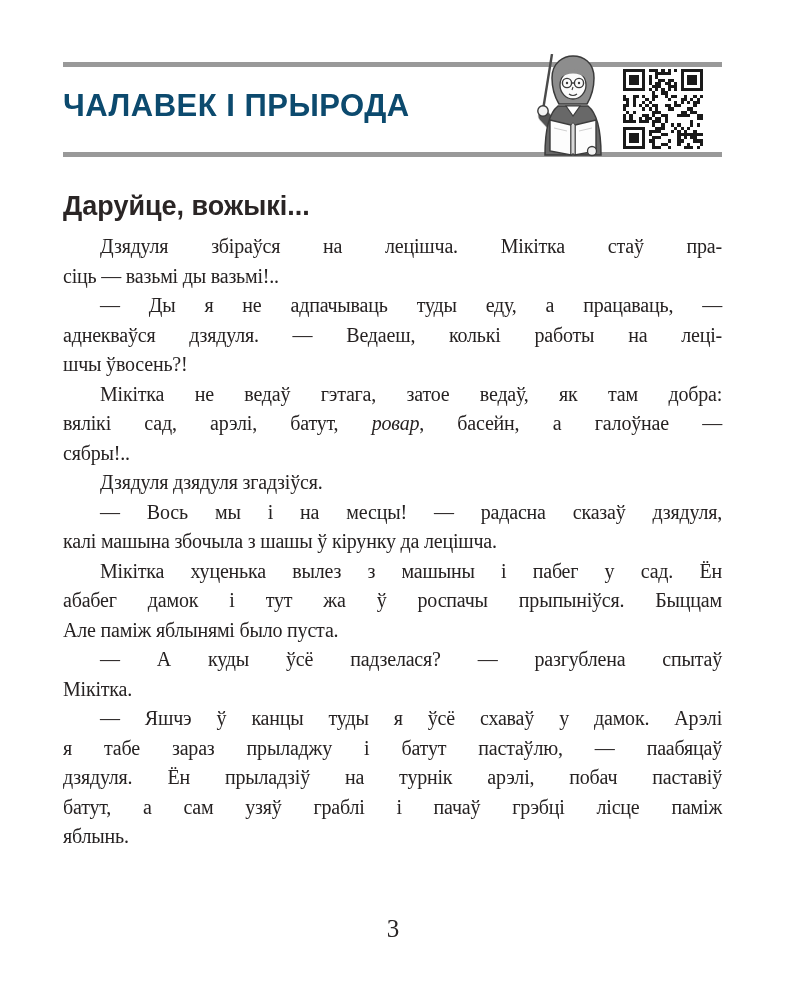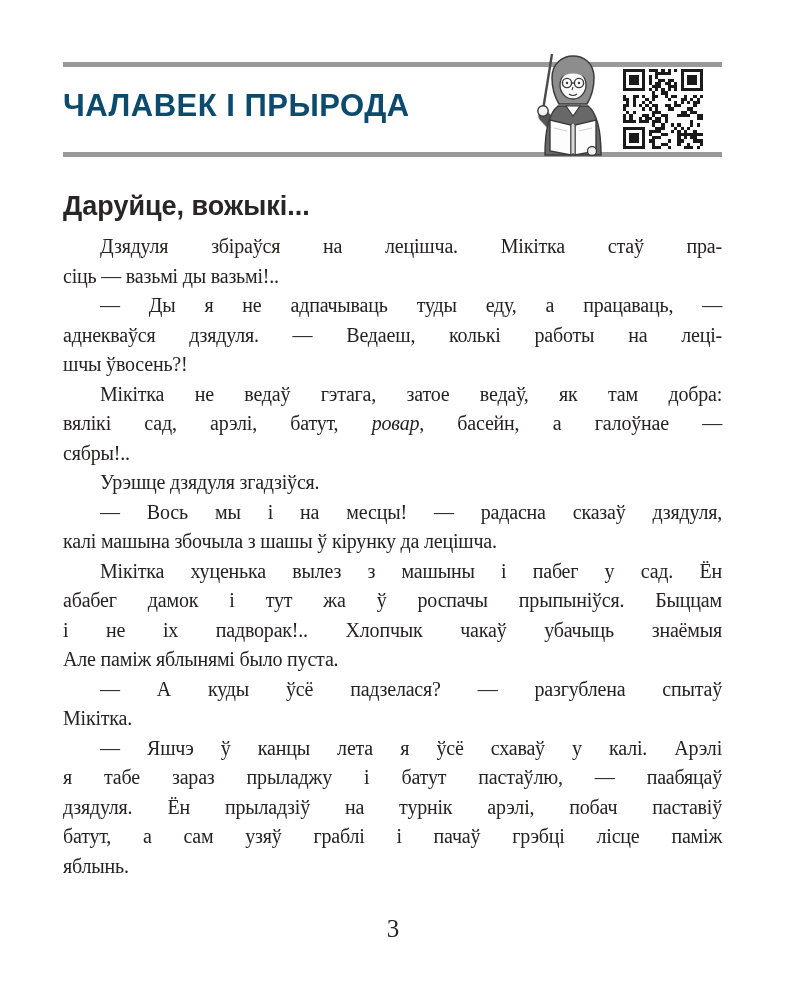--- a/index.html
+++ b/index.html
@@ -306,38 +306,37 @@
           <div class="line first"><span>— Ды я не адпачываць туды еду, а працаваць, —</span></div>
           <div class="line"><span>аднекваўся дзядуля. — Ведаеш, колькі работы на леці-</span></div>
           <div class="line last"><span>шчы ўвосень?!</span></div>
         </div>
         <div class="para">
           <div class="line first"><span>Мікітка не ведаў гэтага, затое ведаў, як там добра:</span></div>
           <div class="line"><span>вялікі сад, арэлі, батут, </span><i>ровар</i><span>, басейн, а галоўнае —</span></div>
           <div class="line last"><span>сябры!..</span></div>
         </div>
         <div class="para">
-          <div class="line first last"><span>Урэшце дзядуля згадзіўся.</span></div>
+          <div class="line first last"><span>Дзядуля дзядуля згадзіўся.</span></div>
         </div>
         <div class="para">
           <div class="line first"><span>— Вось мы і на месцы! — радасна сказаў дзядуля,</span></div>
           <div class="line last"><span>калі машына збочыла з шашы ў кірунку да лецішча.</span></div>
         </div>
         <div class="para">
           <div class="line first"><span>Мікітка хуценька вылез з машыны і пабег у сад. Ён</span></div>
           <div class="line"><span>абабег дамок і тут жа ў роспачы прыпыніўся. Быццам</span></div>
-          <div class="line"><span>і не іх падворак!.. Хлопчык чакаў убачыць знаёмыя</span></div>
           <div class="line last"><span>Але паміж яблынямі было пуста.</span></div>
         </div>
         <div class="para">
           <div class="line first"><span>— А куды ўсё падзелася? — разгублена спытаў</span></div>
           <div class="line last"><span>Мікітка.</span></div>
         </div>
         <div class="para">
-          <div class="line first"><span>— Яшчэ ў канцы лета я ўсё схаваў у калі. Арэлі</span></div>
+          <div class="line first"><span>— Яшчэ ў канцы туды я ўсё схаваў у дамок. Арэлі</span></div>
           <div class="line"><span>я табе зараз прыладжу і батут пастаўлю, — паабяцаў</span></div>
           <div class="line"><span>дзядуля. Ён прыладзіў на турнік арэлі, побач паставіў</span></div>
           <div class="line"><span>батут, а сам узяў граблі і пачаў грэбці лісце паміж</span></div>
           <div class="line last"><span>яблынь.</span></div>
         </div>
       </div>
   </div>
 
   <div class="page-number">3</div>
 </div>

